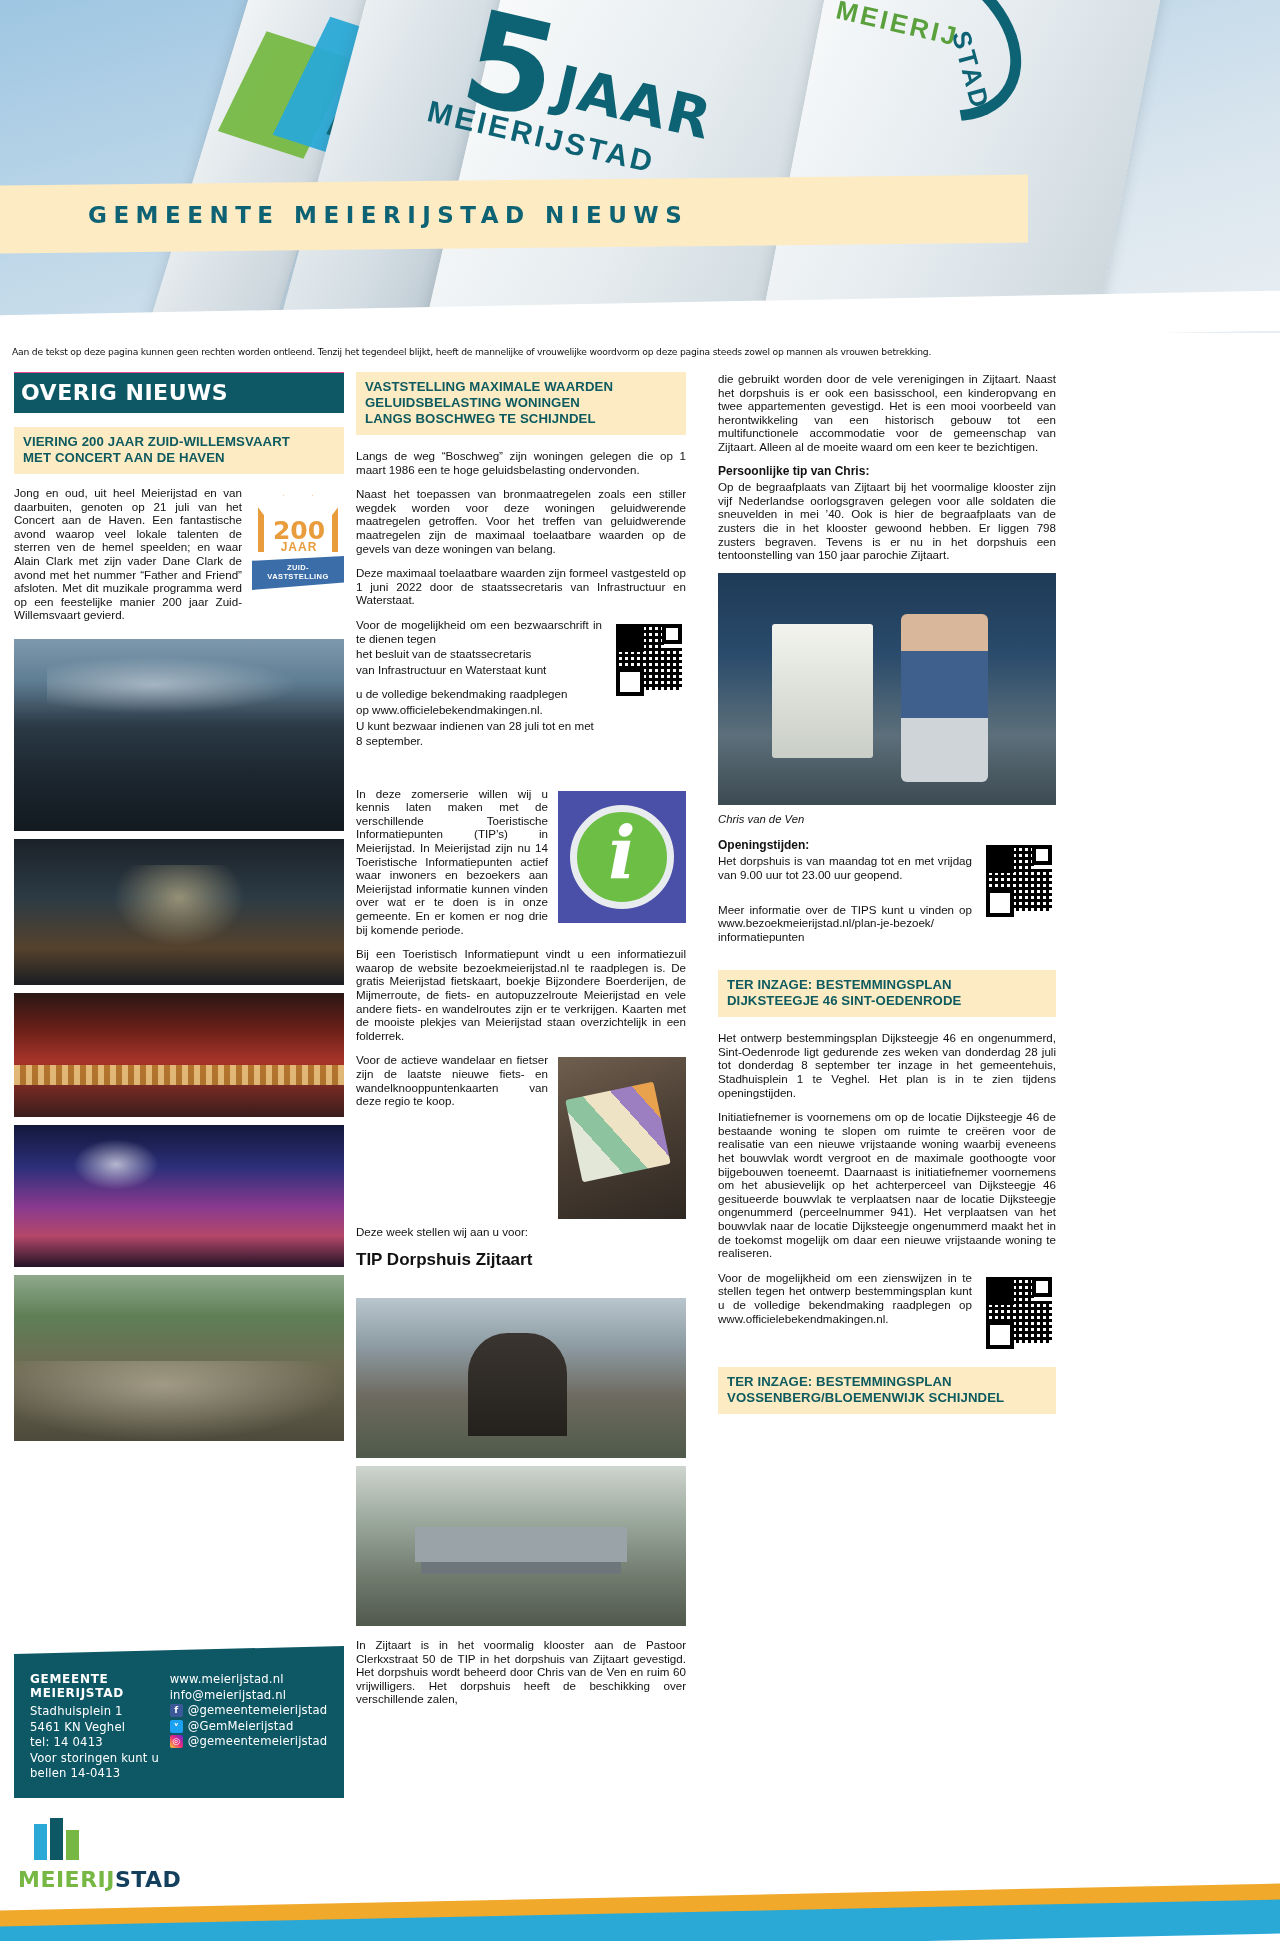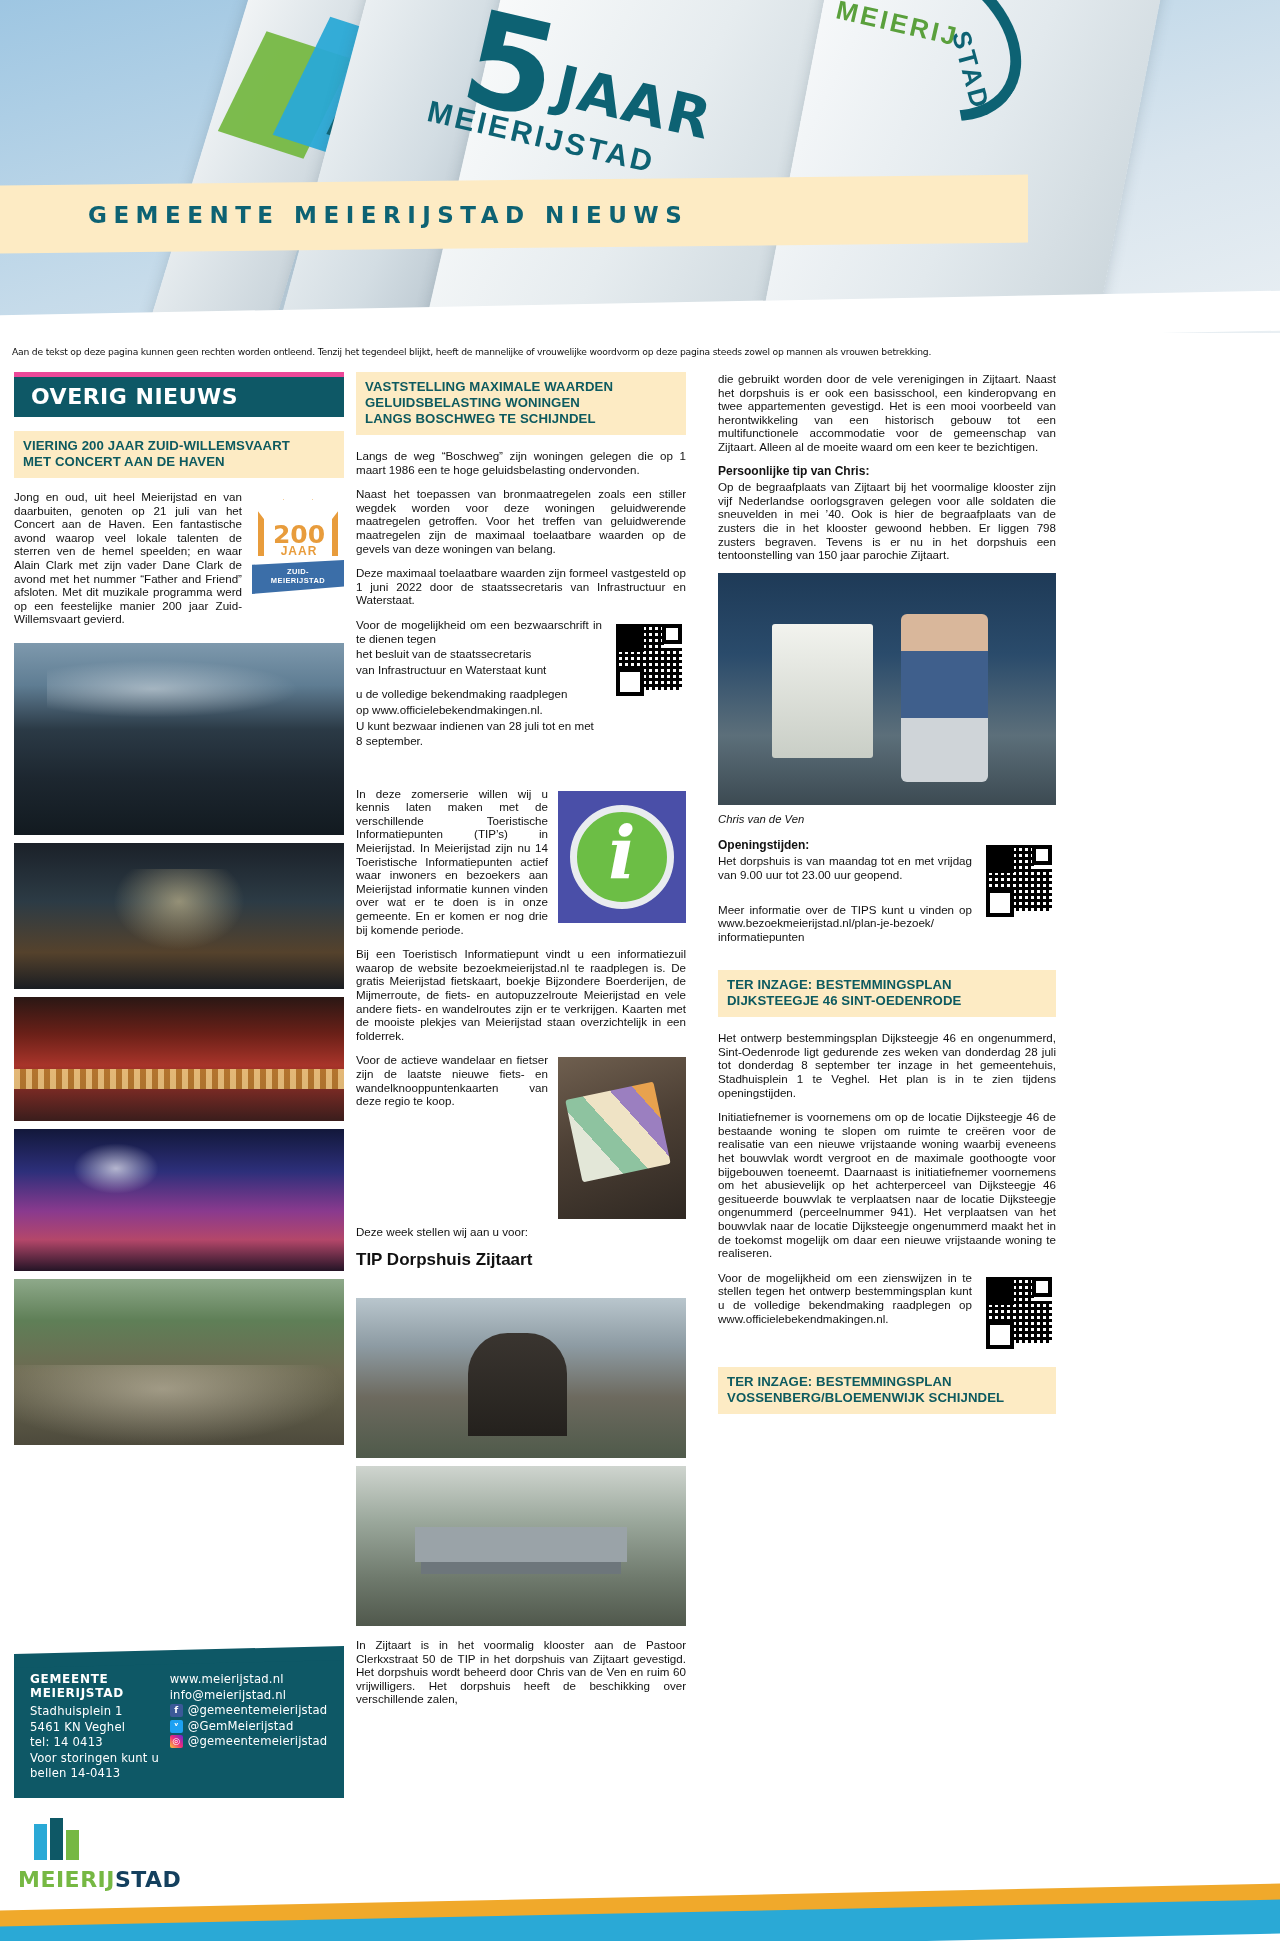--- a/index.html
+++ b/index.html
@@ -103,23 +103,23 @@
   p.body {
     font-size:11.6px; line-height:13.6px; text-align:justify;
     margin-bottom:11px; color:#111;
   }
   p.body.last { margin-bottom:0; }
   .nojust { text-align:left; }
 
   
   .sec-dark {
     background:#0e5866; color:#fff; font-weight:bold;
-    font-size:22px; padding:7px 11px 8px 17px; letter-spacing:.5px;
+    font-size:22px; padding:7px 11px 8px 7px; letter-spacing:.5px;
     font-family:"DejaVu Sans", sans-serif;
-    border-top:5px solid #ec4899;
+    border-top:1px solid #ec4899;
     width:100%;
   }
   .sec-cream {
     background:#fdebc4; color:#0d5a5f; font-weight:bold;
     font-size:13.2px; line-height:16px; padding:7px 9px 8px 9px;
     letter-spacing:.1px; display:inline-block; width:100%;
   }
   .sub-bold { font-weight:bold; font-size:12px; line-height:13.6px; color:#111; }
   .tip-title { font-size:17px; font-weight:bold; color:#111; margin:4px 0 28px 0; }
   .caption { font-size:11.3px; font-style:italic; color:#111; margin:8px 0 14px 0; }
@@ -306,21 +306,21 @@
 MET CONCERT AAN DE HAVEN</div>
 
     <div style="height:12px"></div>
 
     <div class="clearfix">
       <div class="badge200">
         <div class="crown"></div>
         <div class="num">200</div>
         <div class="jaar">JAAR</div>
         <div class="ribbon" style="white-space:pre-line">ZUID-
-MEIERIJSTAD</div>
+VASTSTELLING</div>
       </div>
       <p class="body">Jong en oud, uit heel Meierijstad en van daarbuiten, genoten op 21 juli van het Concert aan de Haven. Een fantastische avond waarop veel lokale talenten de sterren ven de hemel speelden; en waar Alain Clark met zijn vader Dane Clark de avond met het nummer “Father and Friend” afsloten. Met dit muzikale programma werd op een feestelijke manier 200 jaar Zuid-Willemsvaart gevierd.</p>
     </div>
 
     <div style="height:6px"></div>
     <div class="photo ph-concert1"></div>
     <div style="height:8px"></div>
     <div class="photo ph-concert2"></div>
     <div style="height:8px"></div>
     <div class="photo ph-concert3"></div>

